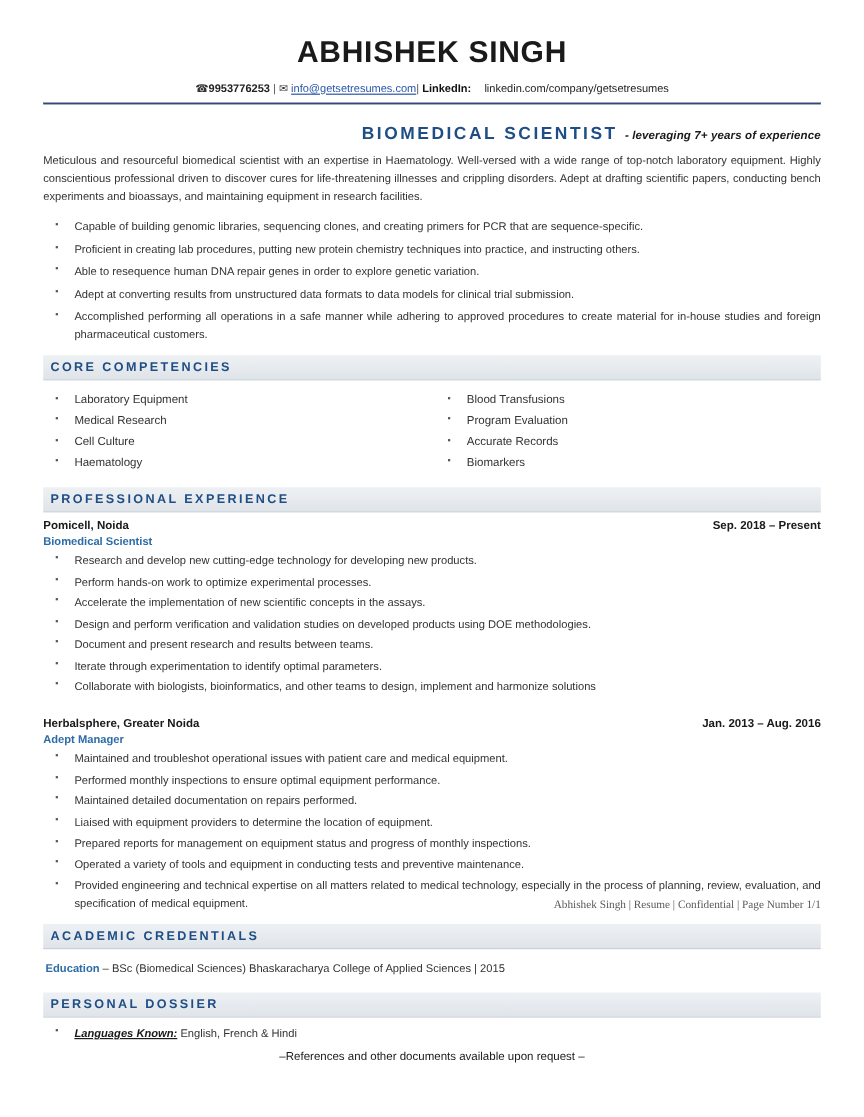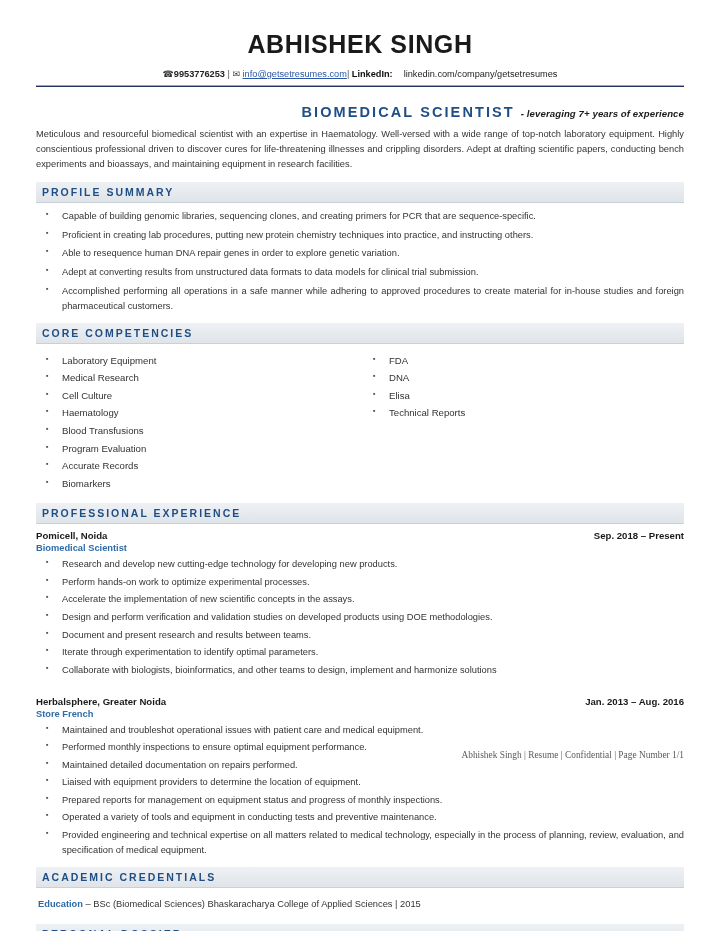--- a/index.html
+++ b/index.html
@@ -224,42 +224,35 @@
     <span class="li-label">LinkedIn:</span><span class="li-url">linkedin.com/company/getsetresumes</span>
   </div>
 
   <div class="header-rule"></div>
 
   <div class="title-line">
     <span class="job-title">BIOMEDICAL SCIENTIST</span><span class="tagline">- leveraging 7+ years of experience</span>
   </div>
   <div class="summary">Meticulous and resourceful biomedical scientist with an expertise in Haematology. Well-versed with a wide range of top-notch laboratory equipment. Highly conscientious professional driven to discover cures for life-threatening illnesses and crippling disorders. Adept at drafting scientific papers, conducting bench experiments and bioassays, and maintaining equipment in research facilities.</div>
 
-  <div class="section-head">PROFILE SUMMARY</div>
   <ul class="bullets">
     <li>Capable of building genomic libraries, sequencing clones, and creating primers for PCR that are sequence-specific.</li>
     <li>Proficient in creating lab procedures, putting new protein chemistry techniques into practice, and instructing others.</li>
     <li>Able to resequence human DNA repair genes in order to explore genetic variation.</li>
     <li>Adept at converting results from unstructured data formats to data models for clinical trial submission.</li>
     <li>Accomplished performing all operations in a safe manner while adhering to approved procedures to create material for in-house studies and foreign pharmaceutical customers.</li>
   </ul>
 
   <div class="section-head">CORE COMPETENCIES</div>
   <div class="comp-grid">
     <ul class="comp-col">
       <li>Laboratory Equipment</li>
       <li>Medical Research</li>
       <li>Cell Culture</li>
       <li>Haematology</li>
-    </ul>
-    <ul class="comp-col">
-      <li>FDA</li>
-      <li>DNA</li>
-      <li>Elisa</li>
-      <li>Technical Reports</li>
     </ul>
     <ul class="comp-col">
       <li>Blood Transfusions</li>
       <li>Program Evaluation</li>
       <li>Accurate Records</li>
       <li>Biomarkers</li>
     </ul>
   </div>
 
   <div class="section-head">PROFESSIONAL EXPERIENCE</div>
@@ -281,21 +274,21 @@
     </ul>
   </div>
 
   <div class="exp-spacer"></div>
 
   <div class="exp-block">
     <div class="exp-head">
       <span class="exp-company">Herbalsphere, Greater Noida</span>
       <span class="exp-dates">Jan. 2013 – Aug. 2016</span>
     </div>
-    <div class="exp-role">Store French</div>
+    <div class="exp-role">Adept Manager</div>
     <ul class="bullets tight">
       <li>Maintained and troubleshot operational issues with patient care and medical equipment.</li>
       <li>Performed monthly inspections to ensure optimal equipment performance.</li>
       <li>Maintained detailed documentation on repairs performed.</li>
       <li>Liaised with equipment providers to determine the location of equipment.</li>
       <li>Prepared reports for management on equipment status and progress of monthly inspections.</li>
       <li>Operated a variety of tools and equipment in conducting tests and preventive maintenance.</li>
       <li>Provided engineering and technical expertise on all matters related to medical technology, especially in the process of planning, review, evaluation, and specification of medical equipment.</li>
     </ul>
   </div>

